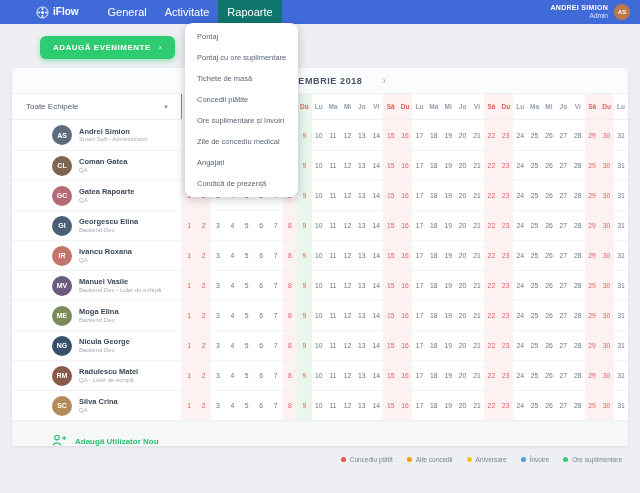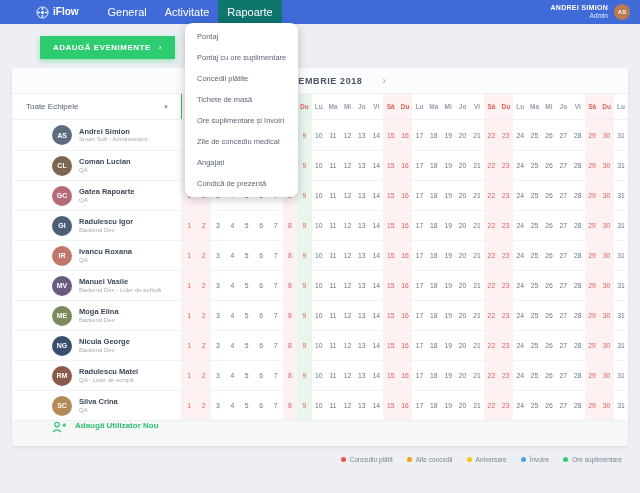--- a/index.html
+++ b/index.html
@@ -11,38 +11,38 @@
 .nav-item{font-size:11px;padding:0 9px;display:flex;align-items:center;height:100%;cursor:pointer}
 .nav-item.active{background:#0f766e}
 .user{margin-left:auto;display:flex;align-items:center;gap:6px;cursor:pointer}
 .user-text{text-align:right;line-height:1.25}
 .user-name{font-size:7px;font-weight:bold;letter-spacing:.3px}
 .user-role{font-size:6.5px;opacity:.85}
 .avatar-sm{width:16px;height:16px;border-radius:50%;background:#b97a4e;display:flex;align-items:center;justify-content:center;font-size:6px;font-weight:bold}
 .dropdown{position:absolute;left:185px;top:23px;background:#fff;box-shadow:0 2px 10px rgba(20,30,60,.25);border-radius:8px;padding:3px 0;z-index:50}
 .dropdown-item{font-size:7.5px;color:#5b6676;padding:6px 12px;white-space:nowrap;cursor:pointer}
 main{padding:12px 12px 0}
-.add-event{display:inline-flex;align-items:center;gap:8px;margin-left:28px;background:#2ecc71;color:#fff;border:none;border-radius:0;font-family:inherit;font-size:8px;font-weight:bold;letter-spacing:.5px;padding:7px 13px;box-shadow:0 2px 5px rgba(46,204,113,.45);cursor:pointer}
+.add-event{display:inline-flex;align-items:center;gap:8px;margin-left:28px;background:#2ecc71;color:#fff;border:none;border-radius:6px;font-family:inherit;font-size:8px;font-weight:bold;letter-spacing:.5px;padding:7px 13px;box-shadow:0 2px 5px rgba(46,204,113,.45);cursor:pointer}
 .card{background:#fff;border-radius:4px;box-shadow:0 1px 3px rgba(30,40,60,.1);margin-top:9px;overflow:hidden}
 .month-header{height:26px;display:flex;align-items:center;justify-content:center;gap:16px;font-size:9px;font-weight:bold;color:#4a5464;letter-spacing:.6px;background:#fbfcfd;border-bottom:1px solid #edf0f4}
 .month-arrow{color:#9aa4b2;font-size:10px;font-weight:normal;cursor:pointer;padding:0 4px}
 .grid-head{display:flex;height:26px;border-bottom:1px solid #edf0f4}
 .team-filter{width:170px;flex:0 0 170px;display:flex;align-items:center;justify-content:space-between;padding:0 12px 0 14px;font-size:8px;color:#55606e;border-right:1px solid #22c55e;cursor:pointer}
 .caret{font-size:6px;color:#8a94a2}
 .dow{flex:1;display:flex;align-items:center;justify-content:center;font-size:6.5px;font-weight:bold;color:#95a0ae}
 .emp-row{display:flex;height:30px;border-top:1px solid #f1f3f6}
 #rows .emp-row:first-child{border-top:none}
 .emp-info{width:170px;flex:0 0 170px;display:flex;align-items:center;gap:7px;padding-left:40px;border-right:1px solid #f0f2f5;cursor:pointer}
 .avatar{width:20px;height:20px;border-radius:50%;color:#fff;display:flex;align-items:center;justify-content:center;font-size:7px;font-weight:bold;flex:0 0 20px}
 .emp-name{font-size:7.5px;font-weight:bold;color:#3c4856;line-height:1.3}
 .emp-role{font-size:6px;color:#a3adb9;line-height:1.2}
 .day{flex:1;display:flex;align-items:center;justify-content:center;font-size:6.8px;color:#6b7685;cursor:pointer}
 .we{color:#e26060;background:#fdf1f1}
 .hol{background:#e8f6ec}
-.add-user{height:26px;background:#f5f8f6;display:flex;align-items:flex-start;gap:8px;padding-left:40px;color:#2fbf71;font-size:8px;font-weight:bold;border-top:1px solid #edf0f4;cursor:pointer}
+.add-user{height:26px;background:#f5f8f6;display:flex;align-items:flex-end;gap:8px;padding-left:40px;color:#2fbf71;font-size:8px;font-weight:bold;border-top:1px solid #edf0f4;cursor:pointer}
 .legend{display:flex;justify-content:flex-end;gap:14px;margin-top:10px;padding-right:6px}
 .legend-item{display:flex;align-items:center;gap:4px;font-size:6.5px;color:#7b8593}
 .legend-dot{width:5px;height:5px;border-radius:50%}
 </style>
 </head>
 <body>
 
 <header class="navbar">
   <div class="brand">
     <span style="display:inline-flex">
@@ -67,22 +67,22 @@
       <div class="user-name">ANDREI SIMION</div>
       <div class="user-role">Admin</div>
     </div>
     <div class="avatar-sm">AS</div>
   </div>
 </header>
 
 <div class="dropdown" id="dropdown">
     <div class="dropdown-item">Pontaj</div>
     <div class="dropdown-item">Pontaj cu ore suplimentare</div>
+    <div class="dropdown-item">Tichete de masă</div>
     <div class="dropdown-item">Concedii plătite</div>
-    <div class="dropdown-item">Tichete de masă</div>
     <div class="dropdown-item">Ore suplimentare și învoiri</div>
     <div class="dropdown-item">Zile de concediu medical</div>
     <div class="dropdown-item">Angajați</div>
     <div class="dropdown-item">Condică de prezență</div>
   </div>
 
 <main>
   <button class="add-event">
     <span>ADAUGĂ EVENIMENTE</span>
     <span>›</span>
@@ -171,21 +171,21 @@
           <div class="day">27</div>
           <div class="day">28</div>
           <div class="day we">29</div>
           <div class="day we">30</div>
           <div class="day">31</div>
         </div>
         <div class="emp-row">
           <div class="emp-info">
             <div class="avatar" style="background: rgb(125, 102, 80);">CL</div>
             <div>
-              <div class="emp-name">Coman Lucian</div>
+              <div class="emp-name">Coman Gatea</div>
               <div class="emp-role">QA</div>
             </div>
           </div>
           <div class="day we">1</div>
           <div class="day we">2</div>
           <div class="day">3</div>
           <div class="day">4</div>
           <div class="day">5</div>
           <div class="day">6</div>
           <div class="day">7</div>
@@ -251,21 +251,21 @@
           <div class="day">27</div>
           <div class="day">28</div>
           <div class="day we">29</div>
           <div class="day we">30</div>
           <div class="day">31</div>
         </div>
         <div class="emp-row">
           <div class="emp-info">
             <div class="avatar" style="background: rgb(74, 94, 117);">GI</div>
             <div>
-              <div class="emp-name">Radulescu Igor</div>
+              <div class="emp-name">Georgescu Elina</div>
               <div class="emp-role">Backend Dev</div>
             </div>
           </div>
           <div class="day we">1</div>
           <div class="day we">2</div>
           <div class="day">3</div>
           <div class="day">4</div>
           <div class="day">5</div>
           <div class="day">6</div>
           <div class="day">7</div>

